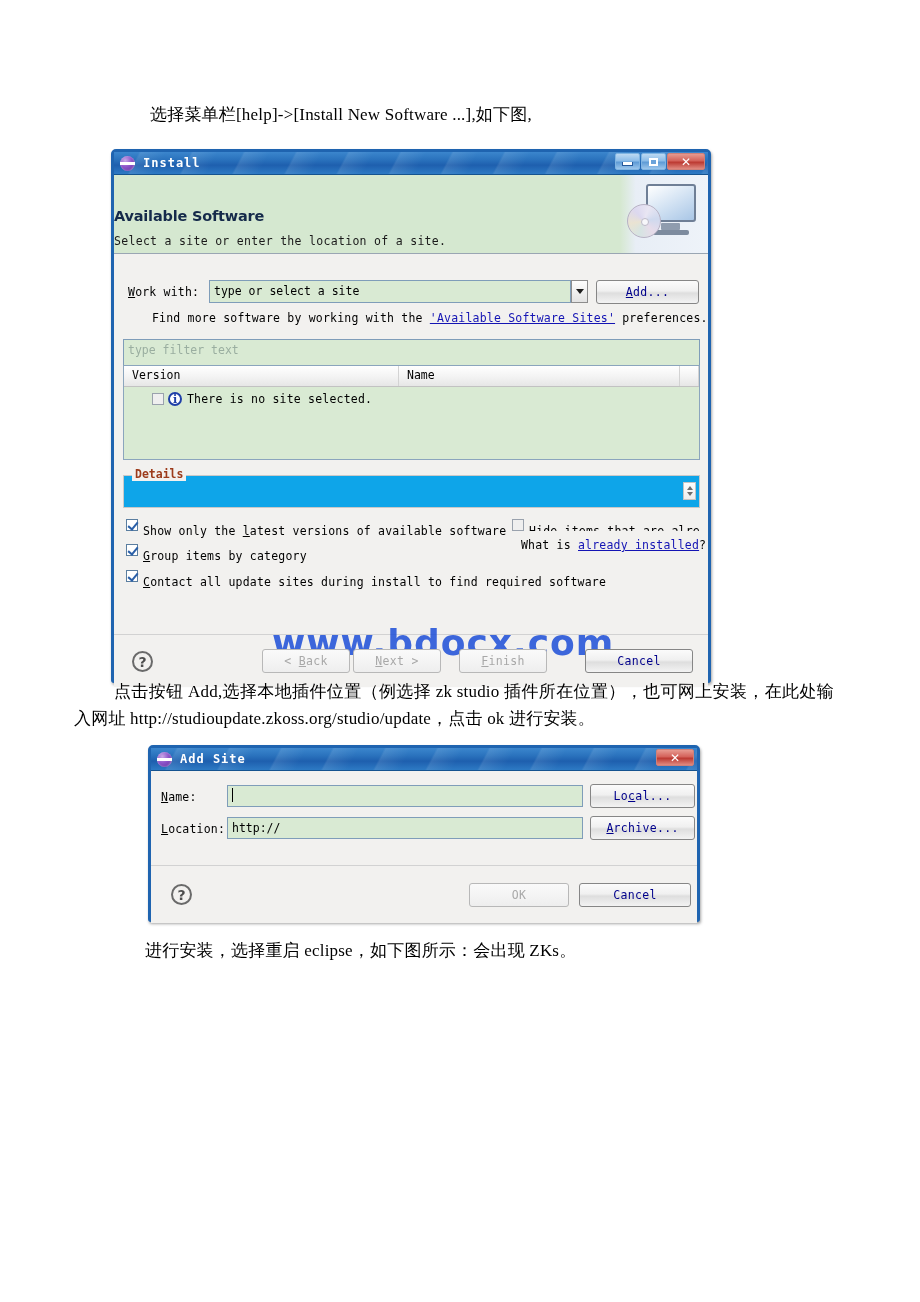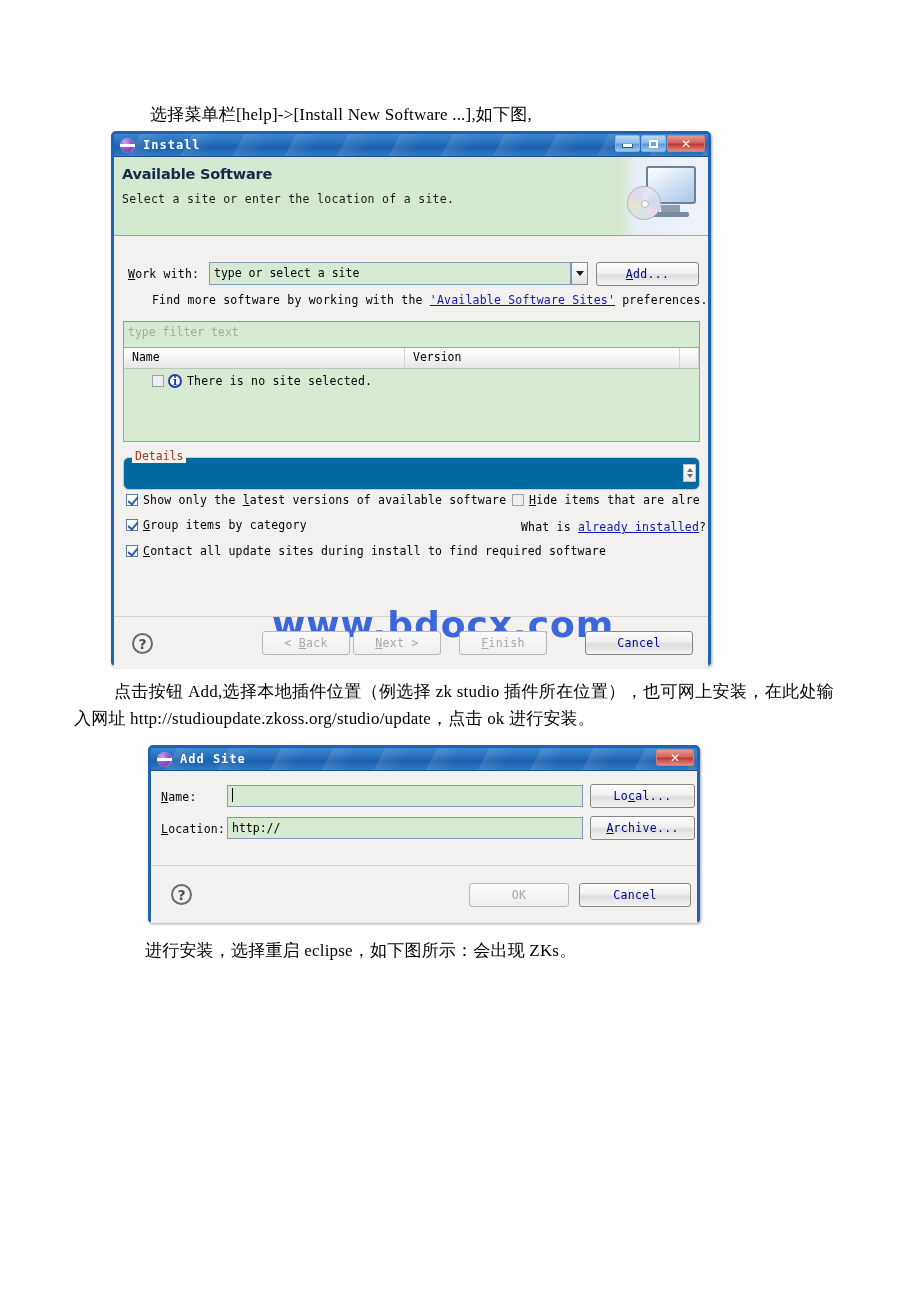--- a/index.html
+++ b/index.html
@@ -113,21 +113,21 @@
   }
 
   
   .banner {
     height: 78px;
     background: #d5e8d0;
     border-bottom: 1px solid #9aa6b3;
     position: relative;
     display: flex;
   }
-  .banner-text { padding: 9px 0 0 8px; flex: 1; }
+  .banner-text { padding: 9px 0 0 0; flex: 1; margin-top: 24px; }
   .banner-title {
     font-family: "DejaVu Sans", sans-serif;
     font-size: 14.5px;
     font-weight: bold;
     color: #152a4a;
     letter-spacing: -0.2px;
   }
   .banner-sub {
     margin-top: 10px;
     font-family: "DejaVu Sans Mono", monospace;
@@ -300,22 +300,23 @@
     box-sizing: border-box;
     margin: 0 5px 0 4px;
     flex: none;
     background: #ffffff;
   }
 
   .group-box {
     position: absolute;
     box-sizing: border-box;
     border: 1px solid #c9c9c9;
-    border-radius: 6px;
-    background: #0369a1;
+    border-radius: 0;
+    background: #0ea5e9;
+    font-weight: bold;
   }
   .group-legend {
     position: absolute;
     top: -9px; left: 8px;
     background: #f2f1ef;
     padding: 0 3px;
     font-family: "DejaVu Sans Mono", monospace;
     font-size: 11.5px;
     color: #9c3b1b;
   }
@@ -337,20 +338,21 @@
     display: flex;
     align-items: center;
     white-space: nowrap;
   }
   .check-line .lbl {
     margin-left: 5px;
     font-family: "DejaVu Sans Mono", monospace;
     font-size: 11.5px;
     color: #000;
     letter-spacing: 0.2px;
+    margin-top: 13px;
   }
   .u { text-decoration: underline; }
 
   .btn-bar {
     position: absolute;
     left: 0; right: 0; bottom: 0;
     height: 52px;
     background: #f2f1ef;
     border-top: 1px solid #d2d2d2;
   }
@@ -379,21 +381,21 @@
     white-space: nowrap;
   }
 
   .clip-host { position: absolute; overflow: hidden; }
 </style>
 </head>
 <body>
 
 <div class="doc-para" id="caption-1">选择菜单栏[help]-&gt;[Install New Software ...],如下图,</div>
 
-<div class="dialog" id="install-dialog" style="left:111px; top:131px; width:600px; height:534px;">
+<div class="dialog" id="install-dialog" style="left:111px; top:149px; width:600px; height:534px;">
 
   <div class="titlebar">
     <div class="title-icon"></div>
     <div class="title-text">Install</div>
     <div class="win-btns">
       <div class="win-btn">
           <div class="glyph-min"></div>
         </div>
       <div class="win-btn">
           <div class="glyph-max"></div>
@@ -432,22 +434,22 @@
     </div>
 
     <div class="row mono" style="left:38px; top:57px;">
       <span>Find more software by working with the </span><span class="link">'Available Software Sites'</span><span> preferences.</span>
     </div>
 
     <div class="field placeholder" style="position:absolute; left:9px; top:85px; width:577px; height:32px;">type filter text</div>
 
     <div class="table-box" style="left:9px; top:111px; width:577px; height:95px;">
       <div class="table-head">
+        <div class="th" style="width:275px;">Version</div>
         <div class="th" style="width:281px;">Name</div>
-        <div class="th" style="width:275px;">Version</div>
         <div class="th" style="flex:1;"></div>
       </div>
       <div class="table-row-item">
         <span class="cb"></span>
         <span class="info-icon">i</span>
         <span class="mono">There is no site selected.</span>
       </div>
     </div>
 
     <div class="group-box" style="left:9px; top:221px; width:577px; height:33px;">

